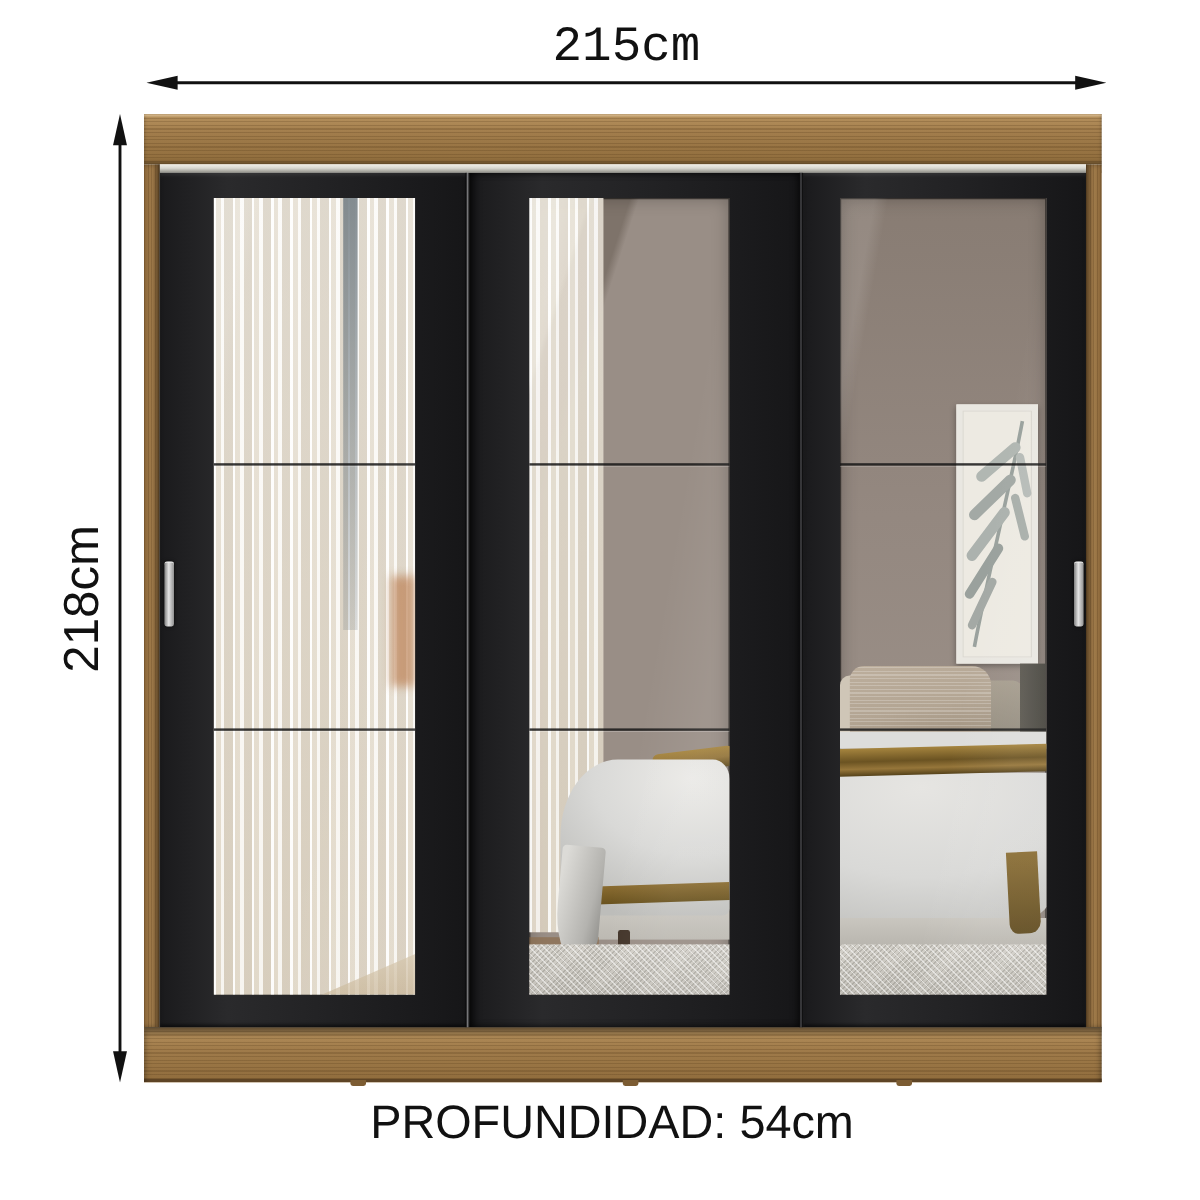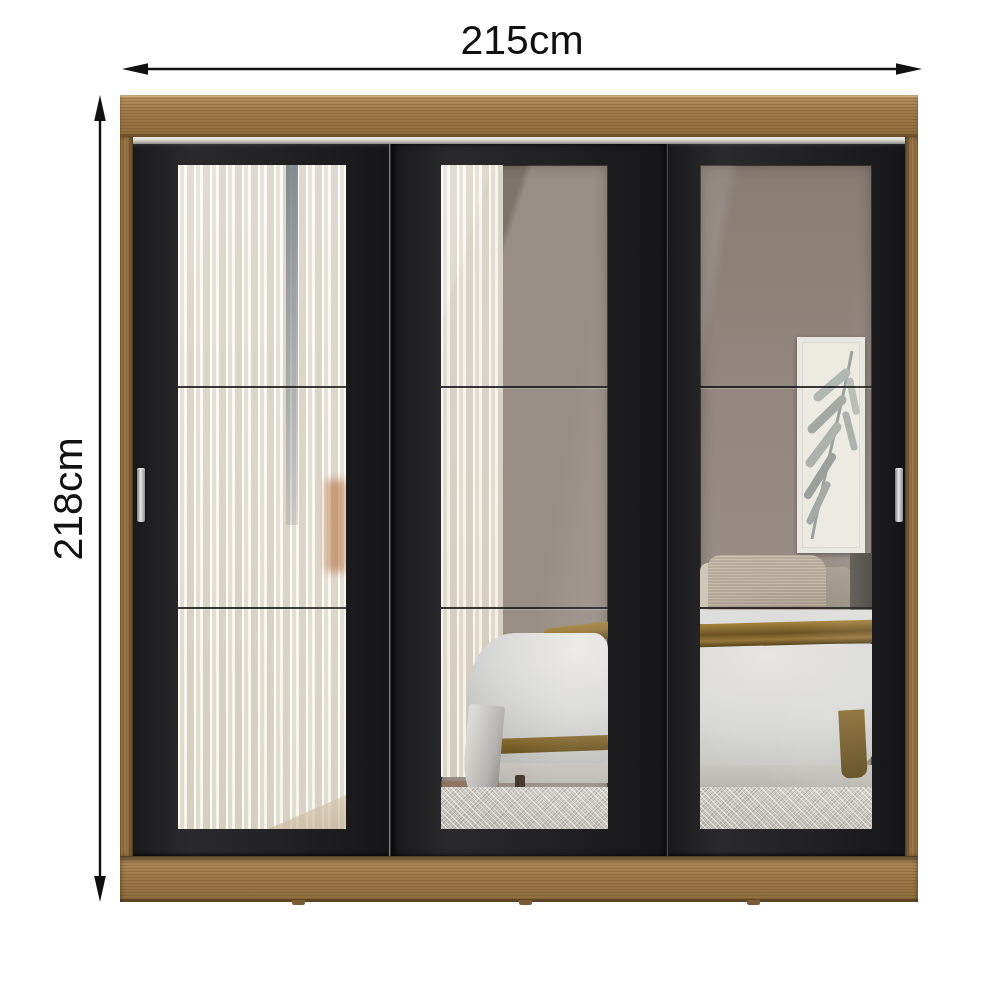--- a/index.html
+++ b/index.html
@@ -3,21 +3,21 @@
 <meta charset="utf-8">
 <style>
   html,body{margin:0;padding:0;background:#ffffff;}
   .canvas{
     position:relative;width:1000px;height:1000px;background:#ffffff;overflow:hidden;
     font-family:"Liberation Sans", sans-serif;color:var(--text,#111);
   }
   
   .dim-width-label{
     position:absolute;left:122px;top:20px;width:800px;text-align:center;
-    font-size:41px;line-height:1;color:var(--text,#111);letter-spacing:0;
+    font-size:41px;line-height:1;color:var(--text,#111);letter-spacing:0;font-family:Liberation Mono, monospace;
   }
   .arrow-h{position:absolute;left:122px;top:59px;width:800px;height:20px;}
   .arrow-v{position:absolute;left:90px;top:95px;width:20px;height:807px;}
   .arrow-h line,.arrow-v line{stroke:var(--arrow,#111);stroke-width:2.4;}
   .arrow-h polygon,.arrow-v polygon{fill:var(--arrow,#111);}
   .dim-height-wrap{position:absolute;left:26px;top:95px;width:84px;height:807px;}
   .dim-height-label{
     position:absolute;left:50%;top:50%;transform:translate(-50%,-50%) rotate(-90deg);
     font-size:41px;line-height:1;white-space:nowrap;color:var(--text,#111);
   }
@@ -235,13 +235,14 @@
 
     <div class="door-gap g1"></div>
     <div class="door-gap g2"></div>
 
     <div class="base wood-h"></div>
     <div class="foot f1"></div>
     <div class="foot f2"></div>
     <div class="foot f3"></div>
   </div>
 
+  <div class="depth-label">PROFUNDIDAD: 54cm</div>
 </div>
 
 </body></html>

